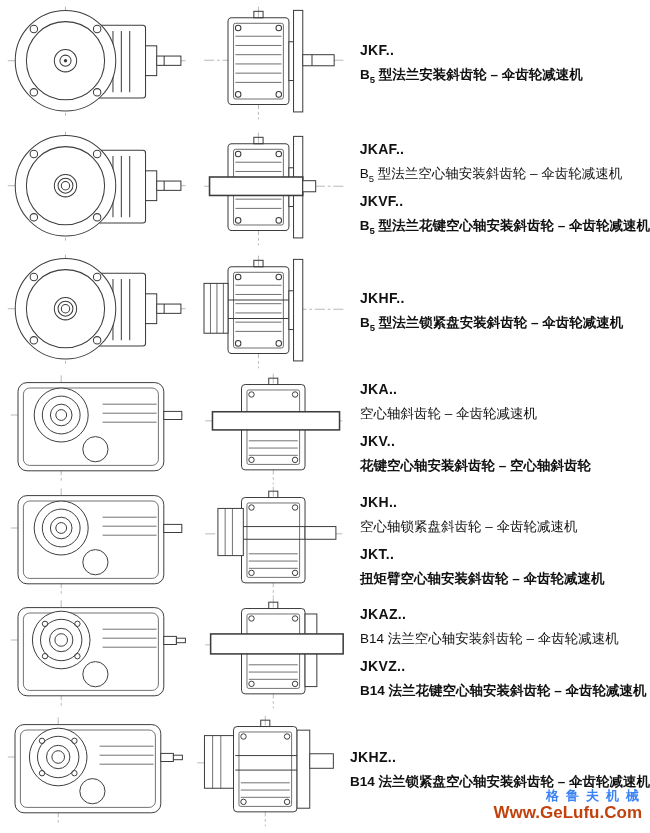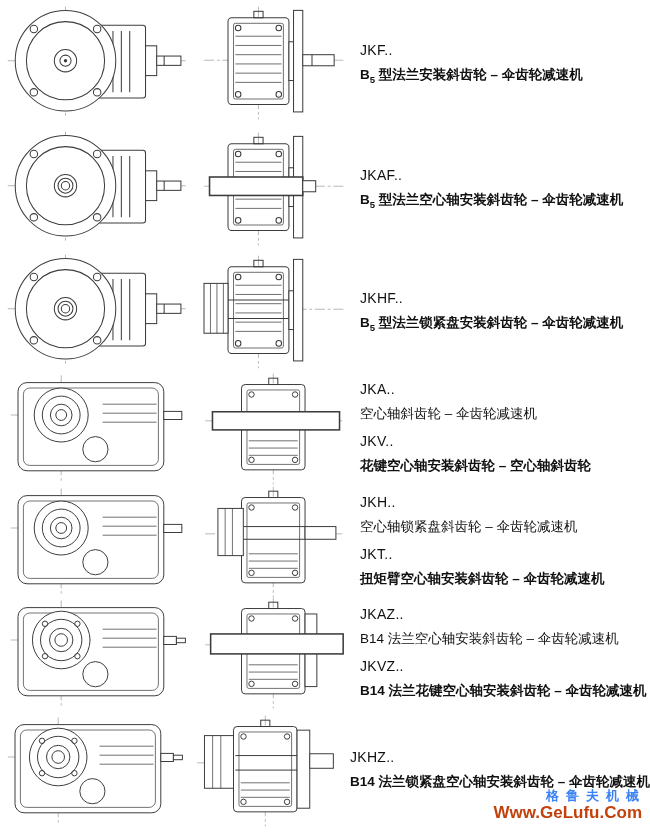--- a/index.html
+++ b/index.html
@@ -4,21 +4,21 @@
 <style>
   html,body{margin:0;padding:0;background:#fff;}
   .page{
     width:650px;height:833px;background:#fff;position:relative;overflow:hidden;
     font-family:"Liberation Sans","DejaVu Sans",sans-serif;color:#111;
   }
   .row{display:flex;align-items:center;}
   .cell-front{width:198px;display:flex;justify-content:center;align-items:center;}
   .cell-side{width:156px;display:flex;justify-content:center;align-items:center;}
   .textcol{flex:1;padding-left:6px;}
-  .code{font-size:14px;font-weight:400;margin:0 0 8px 0;letter-spacing:.3px;}
+  .code{font-size:14px;font-weight:700;margin:0 0 8px 0;letter-spacing:.3px;}
   .desc{font-size:13.5px;margin:0 0 9px 0;white-space:nowrap;}
   .desc sub{font-size:9.5px;}
   .entry:last-child .desc{margin-bottom:0;font-weight:bold;}
   
   .draw line,.draw rect,.draw circle,.draw path{stroke:#3c3c3c;fill:none;stroke-width:1.1;}
   .draw .wf{fill:#ffffff;}
   .draw .cl{stroke:#909090;stroke-width:.7;stroke-dasharray:11 3 3 3;}
   .draw .df{fill:#3c3c3c;stroke:none;}
   .draw .thick{stroke-width:1.7;}
   .draw .thin{stroke-width:.8;}
@@ -239,20 +239,24 @@
     <div class="cell-side">
       <svg class="draw" viewBox="0 0 160 130" width="148" height="120">
           <use href="#side-s2"></use>
         </svg>
     </div>
     <div class="textcol">
       <div class="entry">
         <div class="code">JKAF..</div>
         <div class="desc"><span>B</span><sub>5</sub><span> 型法兰空心轴安装斜齿轮 – 伞齿轮减速机</span></div>
       </div>
+      <div class="entry">
+        <div class="code">JKVF..</div>
+        <div class="desc"><span>B</span><sub>5</sub><span> 型法兰花键空心轴安装斜齿轮 – 伞齿轮减速机</span></div>
+      </div>
     </div>
   </div>
 
   <div class="row" style="height:121px">
     <div class="cell-front">
       <svg class="draw" viewBox="0 0 200 130" width="190" height="121">
           <use href="#front-flange"></use>
           <use href="#hub-hollow"></use>
         </svg>
     </div>

